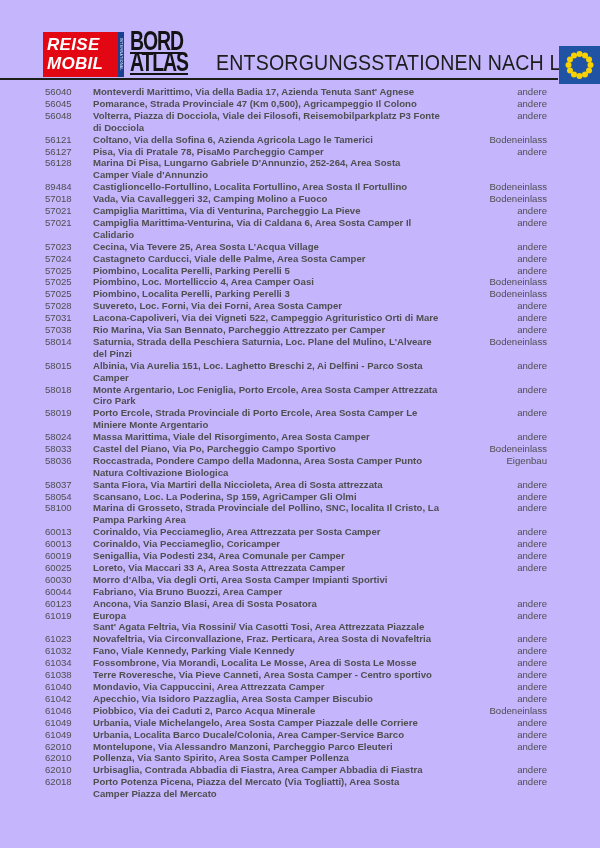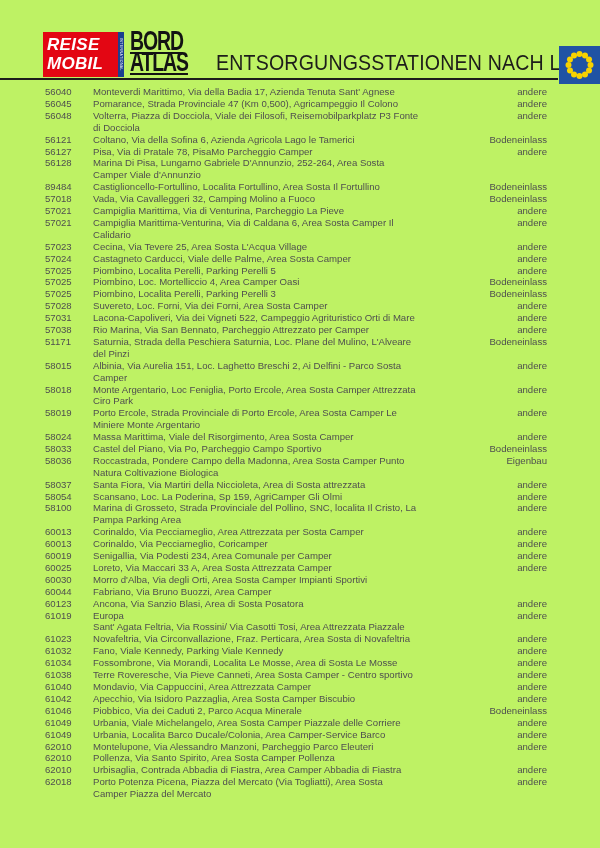--- a/index.html
+++ b/index.html
@@ -1,20 +1,20 @@
 <!DOCTYPE html>
 <html><head>
 <meta charset="utf-8">
 <style>
   html,body{margin:0;padding:0;}
   body{background:#888;}
   .page{
     position:relative;
     width:600px;height:848px;
-    background:#bef264;
+    background:#c4b5fd;
     font-family:"Liberation Sans", sans-serif;
     overflow:hidden;
     margin:0 auto;
   }
   
   .rm-logo{position:absolute;left:43px;top:32px;height:45px;display:flex;}
   .rm-red{
     background:#e30613;width:75px;height:45px;box-sizing:border-box;
     display:flex;flex-direction:column;justify-content:center;
     padding-left:4px;color:#fff;font-weight:bold;font-style:italic;
@@ -37,21 +37,21 @@
   }
   .header-rule{position:absolute;left:0;top:78px;width:558px;height:1.6px;background:#1d1d1b;}
   .eu-flag{position:absolute;left:559px;top:46px;width:41px;height:38px;}
   
   .station-table{
     position:absolute;left:45px;top:86px;width:502px;
     font-size:9.6px;line-height:11.9px;color:#4f4f4f;
   }
   .row{display:flex;align-items:flex-start;}
   .code{width:48px;flex:none;}
-  .desc{width:372px;flex:none;}
+  .desc{width:372px;flex:none;font-weight:bold;}
   .desc .line{white-space:nowrap;height:11.9px;}
   .type{flex:1;text-align:right;white-space:nowrap;}
 </style>
 </head>
 <body>
 
 <div class="page">
 
   <div class="rm-logo">
     <div class="rm-red" style="background: rgb(227, 6, 19);">
@@ -212,21 +212,21 @@
         <div class="type">andere</div>
       </div>
       <div class="row">
         <div class="code">57038</div>
         <div class="desc">
           <div class="line">Rio Marina, Via San Bennato, Parcheggio Attrezzato per Camper</div>
         </div>
         <div class="type">andere</div>
       </div>
       <div class="row">
-        <div class="code">51171</div>
+        <div class="code">58014</div>
         <div class="desc">
           <div class="line">Saturnia, Strada della Peschiera Saturnia, Loc. Plane del Mulino, L'Alveare</div>
           <div class="line">del Pinzi</div>
         </div>
         <div class="type">Bodeneinlass</div>
       </div>
       <div class="row">
         <div class="code">58015</div>
         <div class="desc">
           <div class="line">Albinia, Via Aurelia 151, Loc. Laghetto Breschi 2, Ai Delfini - Parco Sosta</div>

